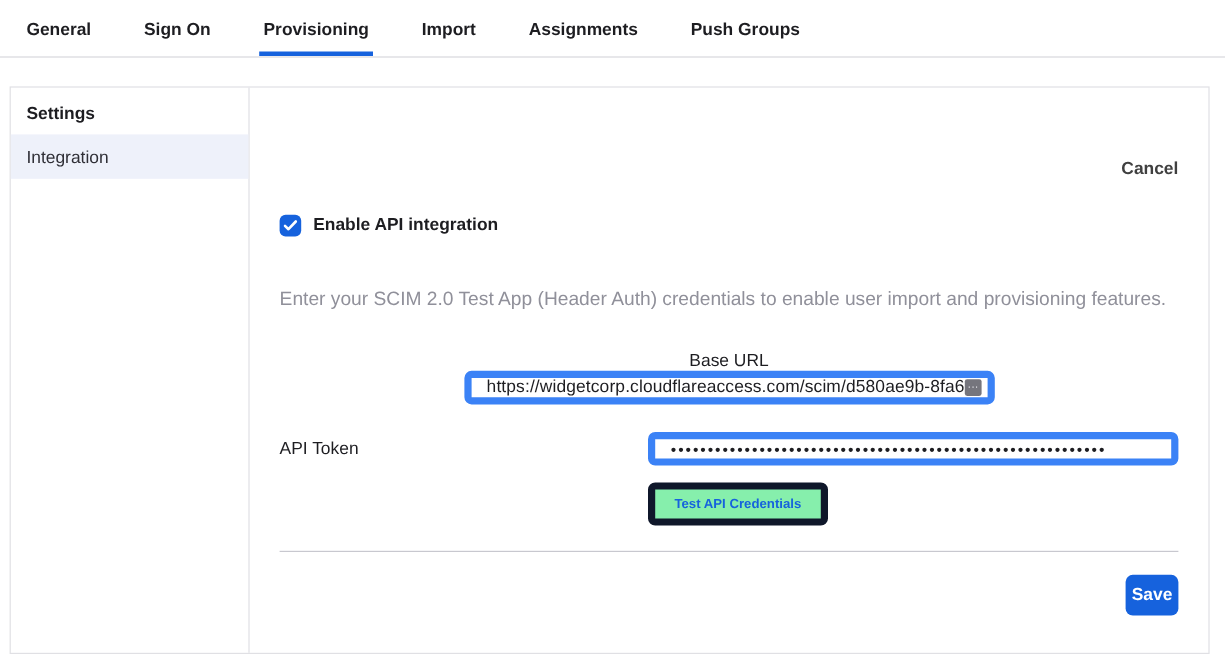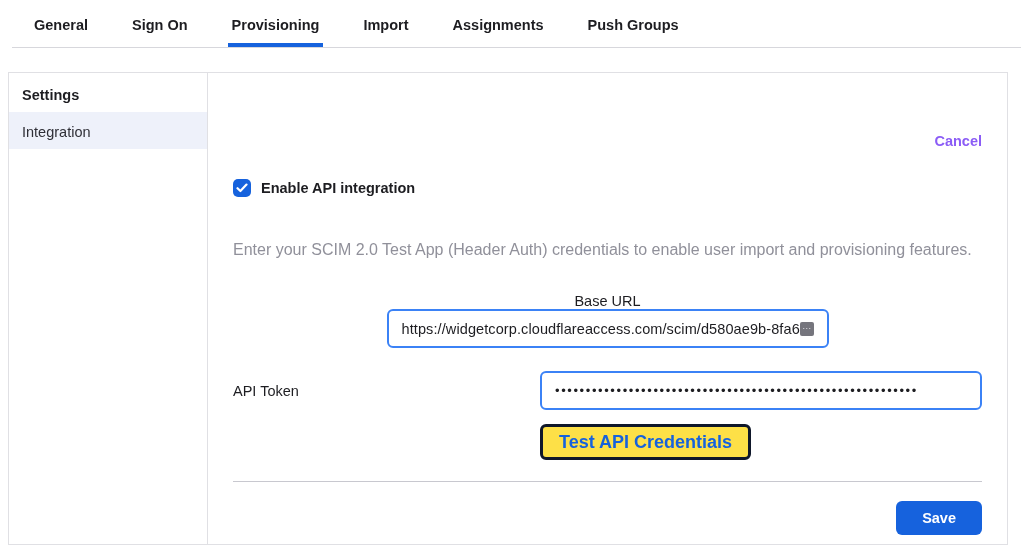--- a/index.html
+++ b/index.html
@@ -11,21 +11,20 @@
   }
 
   
   .tabbar {
     display: flex;
     align-items: flex-end;
     gap: 36px;
     padding-left: 18px;
     border-bottom: 1px solid #d7d7dc;
     height: 48px;
-    margin-left: 12px;
   }
   .tab {
     font-size: 14.5px;
     font-weight: 700;
     color: #1d1d21;
     padding: 16px 4px 14px 4px;
     cursor: pointer;
     white-space: nowrap;
   }
   .tab.active { box-shadow: inset 0 -4px 0 #1662dd; text-align: right; }
@@ -60,21 +59,21 @@
   }
   .sidebar-item.selected { background: #eef1fa; }
 
   
   .content {
     flex: 1;
     padding: 60px 25px 0 25px;
   }
   .cancel-row { text-align: right; line-height: 15px; height: 15px; }
   .cancel-link {
-    color: #8b5cf6;
+    color: #404040;
     font-size: 14.5px;
     font-weight: 700;
     text-decoration: none;
     cursor: pointer;
   }
 
   .checkbox-row {
     margin-top: 30px;
     display: flex;
     align-items: center;
@@ -112,22 +111,22 @@
   }
   .field-row.first { margin-top: 36px; flex-direction: column; }
   .field-row.second { margin-top: 23px; }
   .field-label {
     flex: 1;
     font-size: 14.5px;
     color: #1d1d21;
   }
   .input-box {
     width: 442px;
-    height: 39px;
-    border: 2px solid #3b82f6;
+    height: 28px;
+    border: 6px solid #3b82f6;
     border-radius: 6px;
     background: #ffffff;
     display: flex;
     align-items: center;
     padding: 0 4px 0 13px;
     font-size: 14.5px;
     color: #1d1d21;
     cursor: text;
     overflow: hidden;
   }
@@ -160,43 +159,43 @@
   .test-row {
     margin-top: 14px;
     display: flex;
     justify-content: flex-start;
   }
   .test-row .spacer { flex: 1; }
   .test-btn-wrap { width: 442px; }
   .test-button {
     height: 36px;
     padding: 0 16px;
-    background: #fde047;
-    border: 3px solid #0f172a;
+    background: #86efac;
+    border: 6px solid #0f172a;
     border-radius: 6px;
     color: #1662dd;
-    font-size: 18px;
+    font-size: 11px;
     font-weight: 700;
     font-family: inherit;
     cursor: pointer;
   }
 
   .divider {
     margin-top: 21px;
     border-top: 1px solid #c8c8cf;
     height: 0;
   }
 
   .save-row {
     margin-top: 19px;
     text-align: right;
   }
   .save-button {
     height: 34px;
-    padding: 0 26px;
+    padding: 0 5px;
     background: #1662dd;
     border: none;
     border-radius: 6px;
     color: #ffffff;
     font-size: 14.5px;
     font-weight: 700;
     font-family: inherit;
     cursor: pointer;
   }
 </style>

